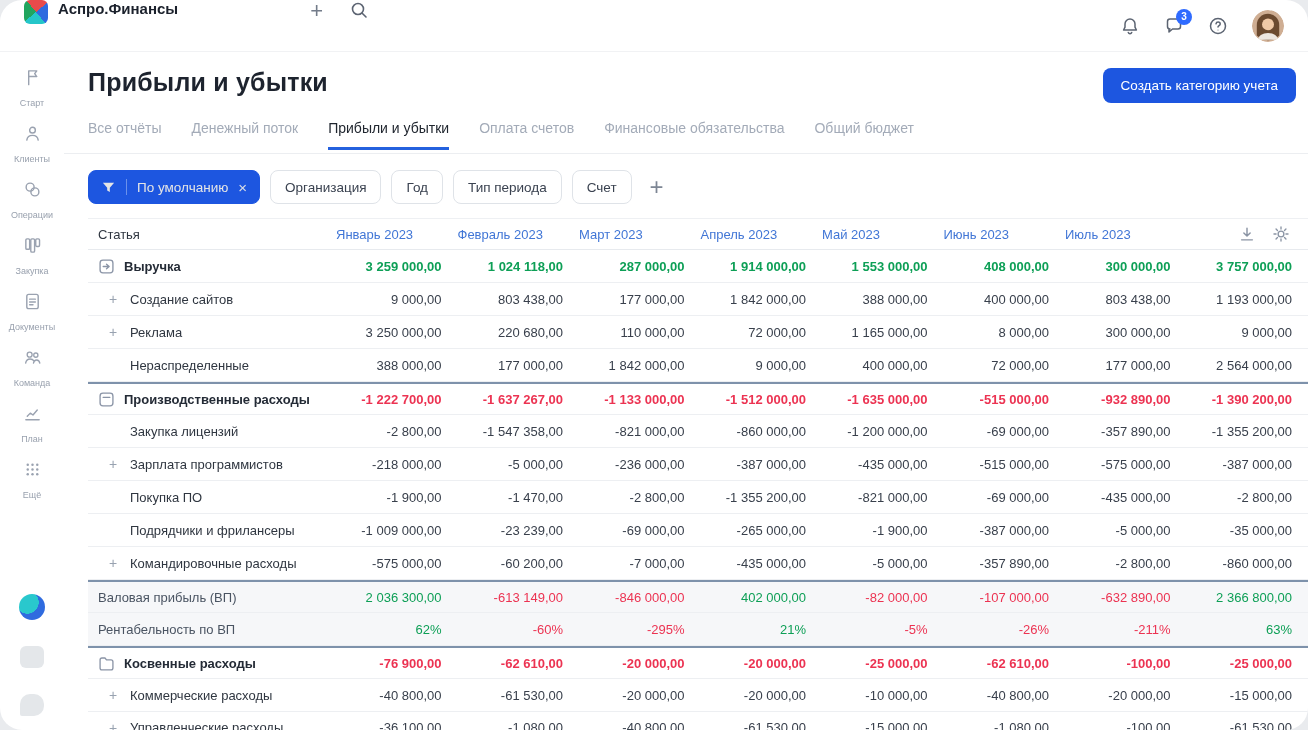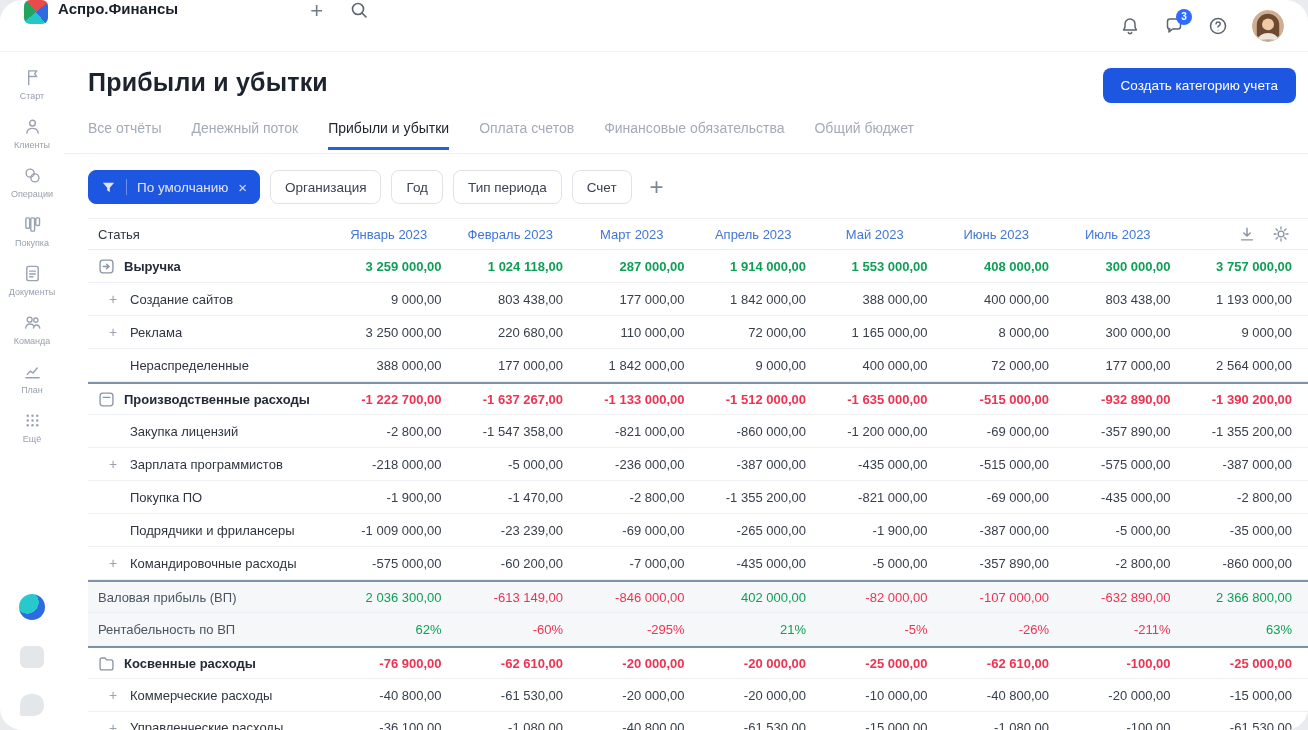--- a/index.html
+++ b/index.html
@@ -15,21 +15,21 @@
   .tb-ic svg{width:100%;height:100%}
   .tb-right{margin-left:auto;display:flex;align-items:center;gap:24px}
   .tb-right .tb-ic{margin-left:0}
   .chat-wrap{position:relative}
   .badge{position:absolute;top:-7px;right:-8px;background:#2f6bff;color:#fff;font-size:10px;font-weight:700;min-width:16px;height:16px;border-radius:9px;display:flex;align-items:center;justify-content:center;padding:0 4px}
   .avatar{width:32px;height:32px;border-radius:50%;overflow:hidden;cursor:pointer}
   .avatar svg{width:100%;height:100%;display:block}
   
   .shell{display:flex;flex:1;min-height:0}
   .sidebar{width:64px;flex:0 0 64px;display:flex;flex-direction:column;align-items:center;padding:8px 0 14px}
-  .side-item{display:flex;flex-direction:column;align-items:center;gap:4px;padding:8px 8px;width:100%;cursor:pointer;color:#9aa2b0}
+  .side-item{display:flex;flex-direction:column;align-items:center;gap:11px;padding:8px 8px;width:100%;cursor:pointer;color:#9aa2b0}
   .side-item .s-ic{width:19px;height:19px}
   .side-item .s-ic svg{width:100%;height:100%}
   .side-item .s-lb{font-size:9px;color:#99a1ae}
   .side-bottom{margin-top:auto;display:flex;flex-direction:column;align-items:center;gap:26px}
   .mini-logo{width:26px;height:26px;border-radius:50%;background:radial-gradient(circle at 32% 32%,#29c8cd 0 45%,#2f6bdf 46% 100%);cursor:pointer}
   .ghost-ic{width:24px;height:22px;border-radius:6px;background:#e4e7ea}
   .ghost-ic.b{border-radius:10px 10px 10px 2px}
   
   .main{flex:1;min-width:0;display:flex;flex-direction:column}
   .page-head{display:flex;align-items:flex-start;justify-content:space-between;padding:16px 12px 0 24px}
@@ -44,21 +44,21 @@
   .chip.preset{background:#1d56e0;border-color:#1d56e0;color:#e5e5e5;gap:10px;padding:0 12px}
   .chip.preset .f-ic{width:15px;height:15px;display:flex;align-items:center}
   .chip.preset .sep{width:1px;height:16px;background:rgba(255,255,255,.35)}
   .chip.preset .x{font-size:15px;opacity:.95;cursor:pointer}
   .add-filter{font-size:24px;color:#7d8694;margin-left:8px;line-height:1;cursor:pointer}
   
   .table{margin-left:24px;width:1220px;font-size:13px}
   .tr{display:grid;grid-template-columns:248px repeat(8,1fr);align-items:center;height:33px;border-bottom:1px solid #edeff2}
   .thead{height:32px;border-top:1px solid #eef0f3;border-bottom:1px solid #e7eaee;color:#8b93a1}
   .thead .th-article{padding-left:10px;font-size:13px;color:#848d9b;cursor:pointer}
-  .thead .m{color:#4176d6;text-align:center;padding-right:16px;cursor:pointer;white-space:nowrap}
+  .thead .m{color:#4176d6;text-align:left;padding-right:16px;cursor:pointer;white-space:nowrap}
   .th-icons{display:flex;justify-content:flex-end;gap:16px;padding-right:18px}
   .hicon{width:18px;height:18px;color:#8a94a4;cursor:pointer}
   .hicon svg{width:100%;height:100%}
   .td.name{display:flex;align-items:center;position:relative;padding-left:10px;color:#2f3640;white-space:nowrap;cursor:pointer}
   .secicon{width:17px;height:17px;color:#8a94a6;margin-right:9px;flex:0 0 17px}
   .secicon svg{width:100%;height:100%;display:block}
   .tr.section .nm{font-weight:700;color:#242b36}
   .tr.sub .name{padding-left:42px}
   .plus{position:absolute;left:21px;top:50%;transform:translateY(-50%);color:#98a2b0;font-size:14px;cursor:pointer}
   .tr.total{background:#f6f7f9}
@@ -129,21 +129,21 @@
                 <circle cx="7.5" cy="7.5" r="4.2"></circle>
                 <circle cx="12.5" cy="12.5" r="4.2"></circle>
               </svg></div>
             <div class="s-lb">Операции</div>
           </div><div class="side-item">
             <div class="s-ic"><svg viewBox="0 0 20 20" fill="none" stroke="currentColor" stroke-width="1.5">
                 <rect x="3" y="3" width="4" height="11" rx="1.2"></rect>
                 <rect x="8.2" y="3" width="4" height="14" rx="1.2"></rect>
                 <rect x="13.4" y="3" width="4" height="8" rx="1.2"></rect>
               </svg></div>
-            <div class="s-lb">Покупка</div>
+            <div class="s-lb">Закупка</div>
           </div><div class="side-item">
             <div class="s-ic"><svg viewBox="0 0 20 20" fill="none" stroke="currentColor" stroke-width="1.5" stroke-linecap="round">
                 <rect x="4" y="2.5" width="12" height="15" rx="2"></rect>
                 <path d="M7 7.5h6M7 10.5h6M7 13.5h3.5"></path>
               </svg></div>
             <div class="s-lb">Документы</div>
           </div><div class="side-item">
             <div class="s-ic"><svg viewBox="0 0 20 20" fill="none" stroke="currentColor" stroke-width="1.4" stroke-linecap="round">
                 <circle cx="7" cy="7" r="2.6"></circle>
                 <circle cx="13.5" cy="7.5" r="2.2"></circle>

